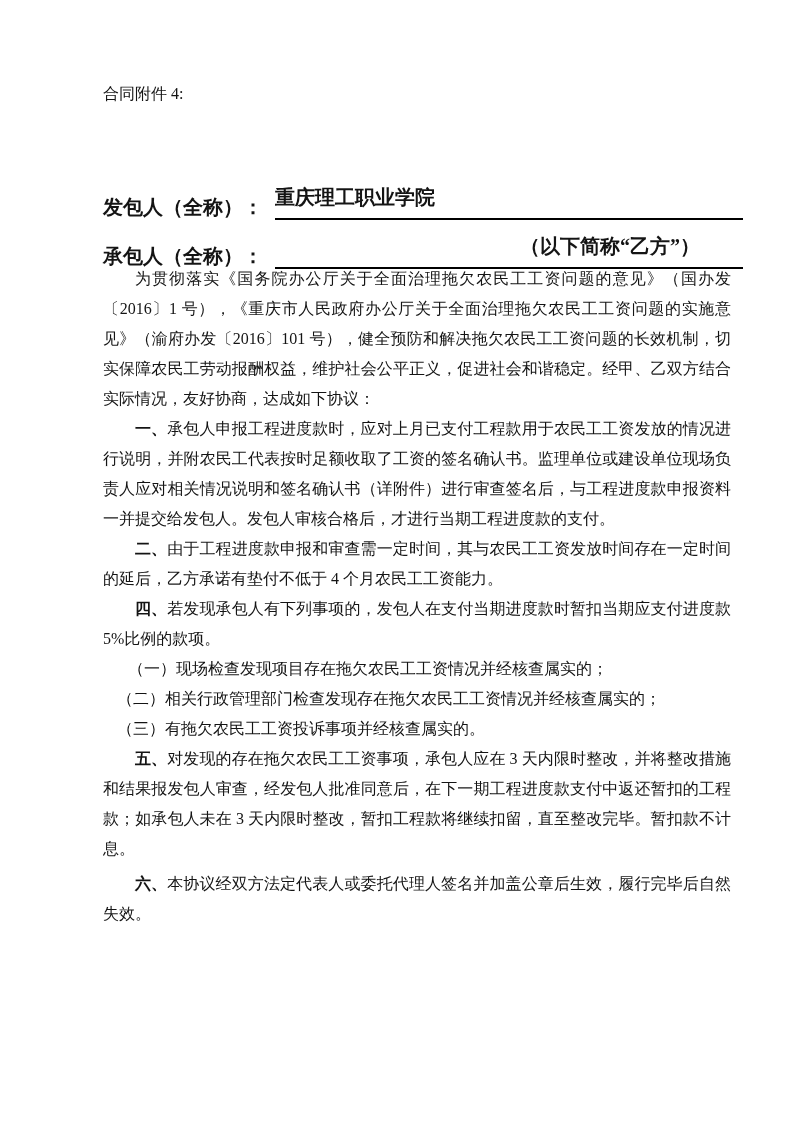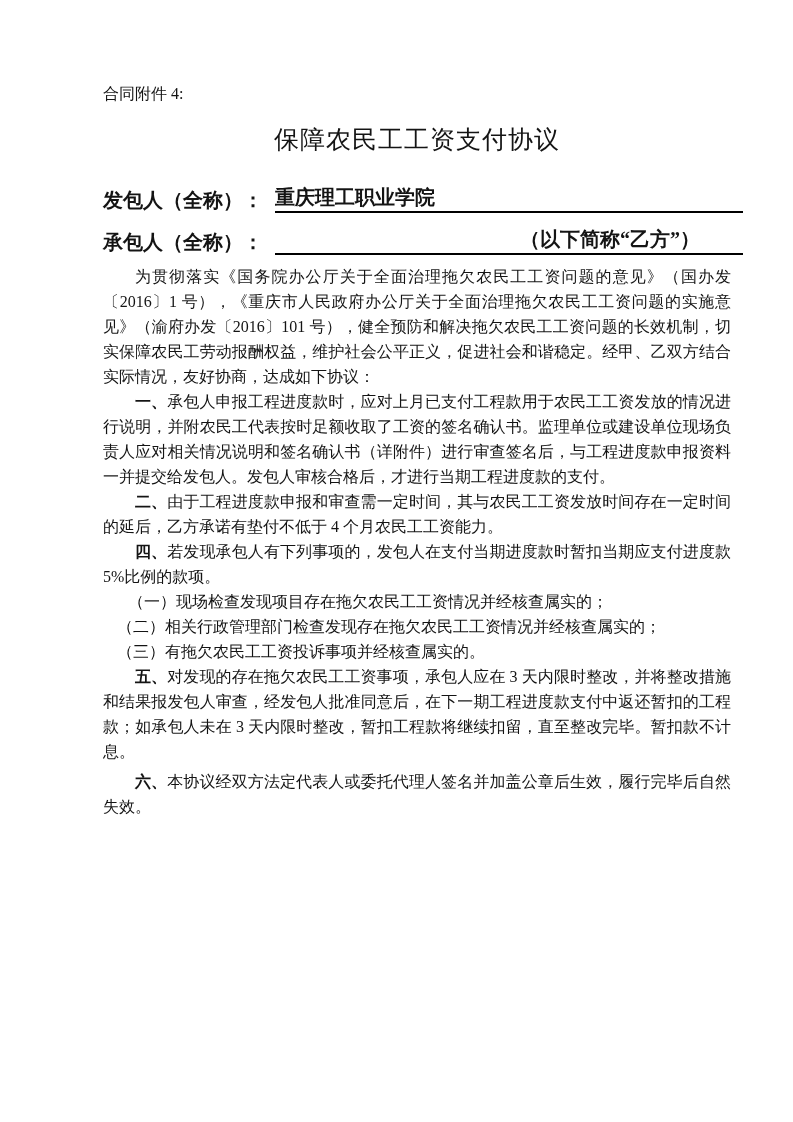--- a/index.html
+++ b/index.html
@@ -25,48 +25,47 @@
     position:absolute; left:87px; top:184px; width:640px;
     font-size:20px; font-weight:bold;
   }
   .party-row {
     display:flex; align-items:flex-end;
     margin-bottom:13px; line-height:26px;gap:12px;
   }
   .party-label { white-space:nowrap; flex:0 0 auto; }
   .party-line {
     flex:1 1 auto; display:flex; align-items:flex-end;
-    border-bottom:2px solid #000; padding-bottom:1px;
+    border-bottom:2px solid #000; padding-bottom:8px;
   }
   .party-value { flex:0 0 245px; white-space:nowrap; overflow:hidden; }
   .party-alias { flex:0 0 auto; white-space:nowrap; }
   .party-tail  { flex:1 1 auto; min-width:10px; }
   .doc-body {
     position:absolute; left:87px; top:264px; width:628px;
-    font-size:16px; line-height:25px;
+    font-size:16px; line-height:30px;
     text-align:justify;
   }
   .para { margin:0; text-indent:32px; }
   .para b { font-weight:bold; }
   .subitem { margin:0; text-indent:14px; }
   .subitem-first { text-indent:25px; }
   .gap-top { margin-top:5px; }
   .page-number {
     position:absolute; left:0; top:1032px; width:793px;
     text-align:center; font-size:14px;
   }
 </style>
 </head>
 <body>
 
 <div class="page">
 
   <div class="attachment-label">合同附件 4:</div>
 
-  <div class="doc-title">保障农民工工资支付协议</div>
 
   <div class="parties">
 
     <div class="party-row">
       <span class="party-label">发包人（全称）：</span>
       <span class="party-line">
         <span class="party-value">重庆理工职业学院</span>
         <span class="party-tail"></span>
       </span>
     </div>

